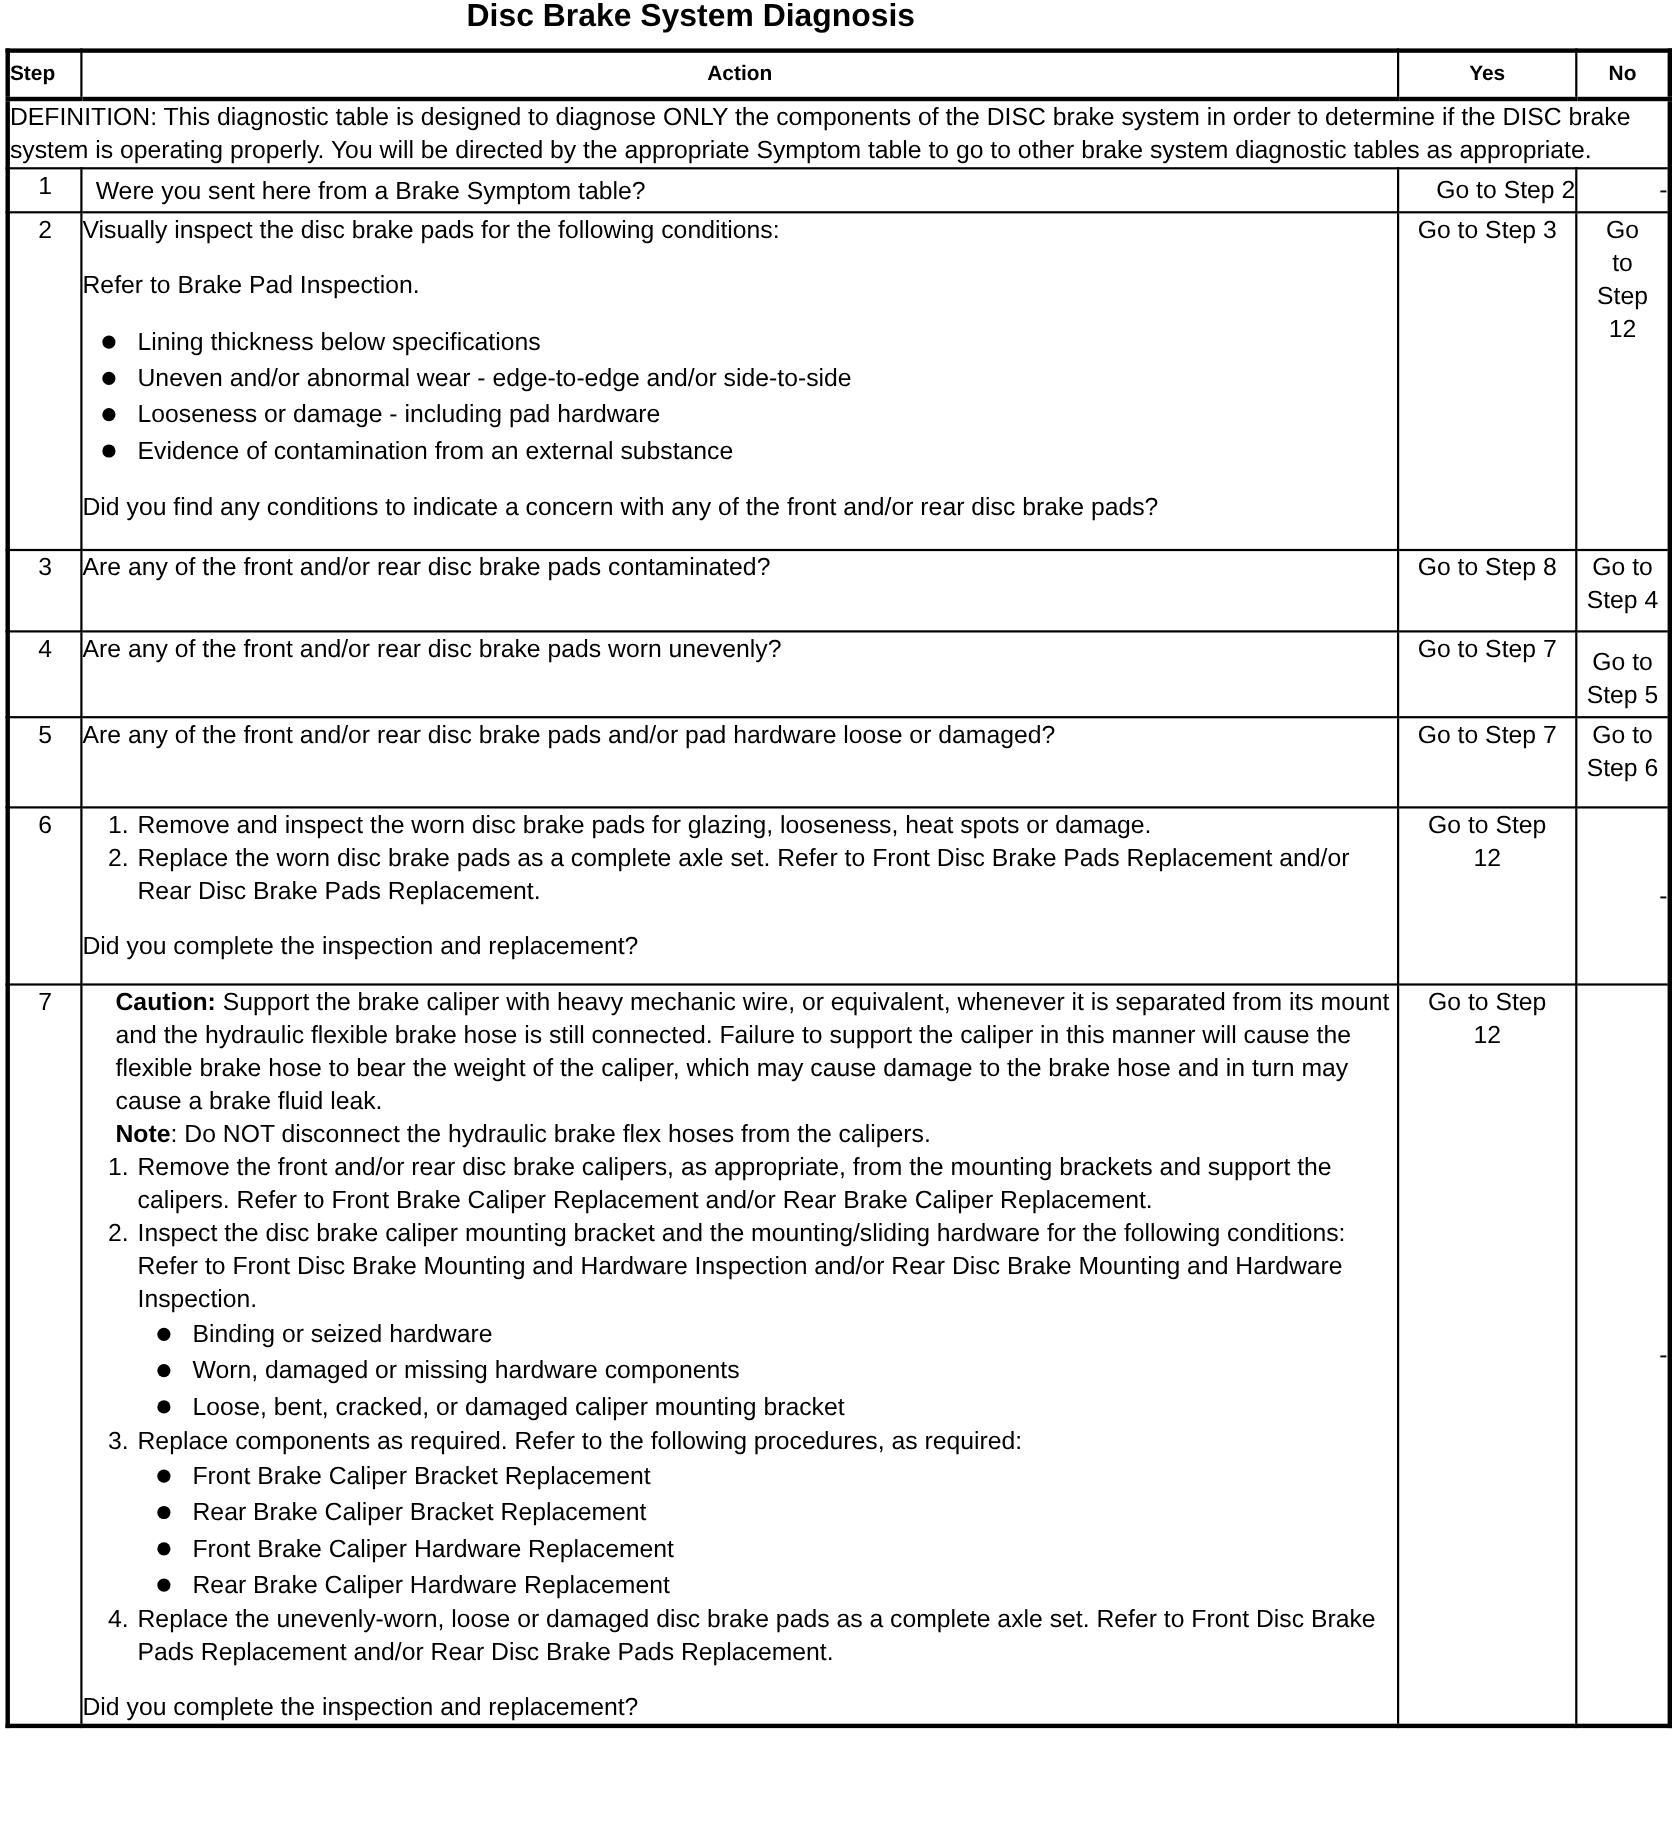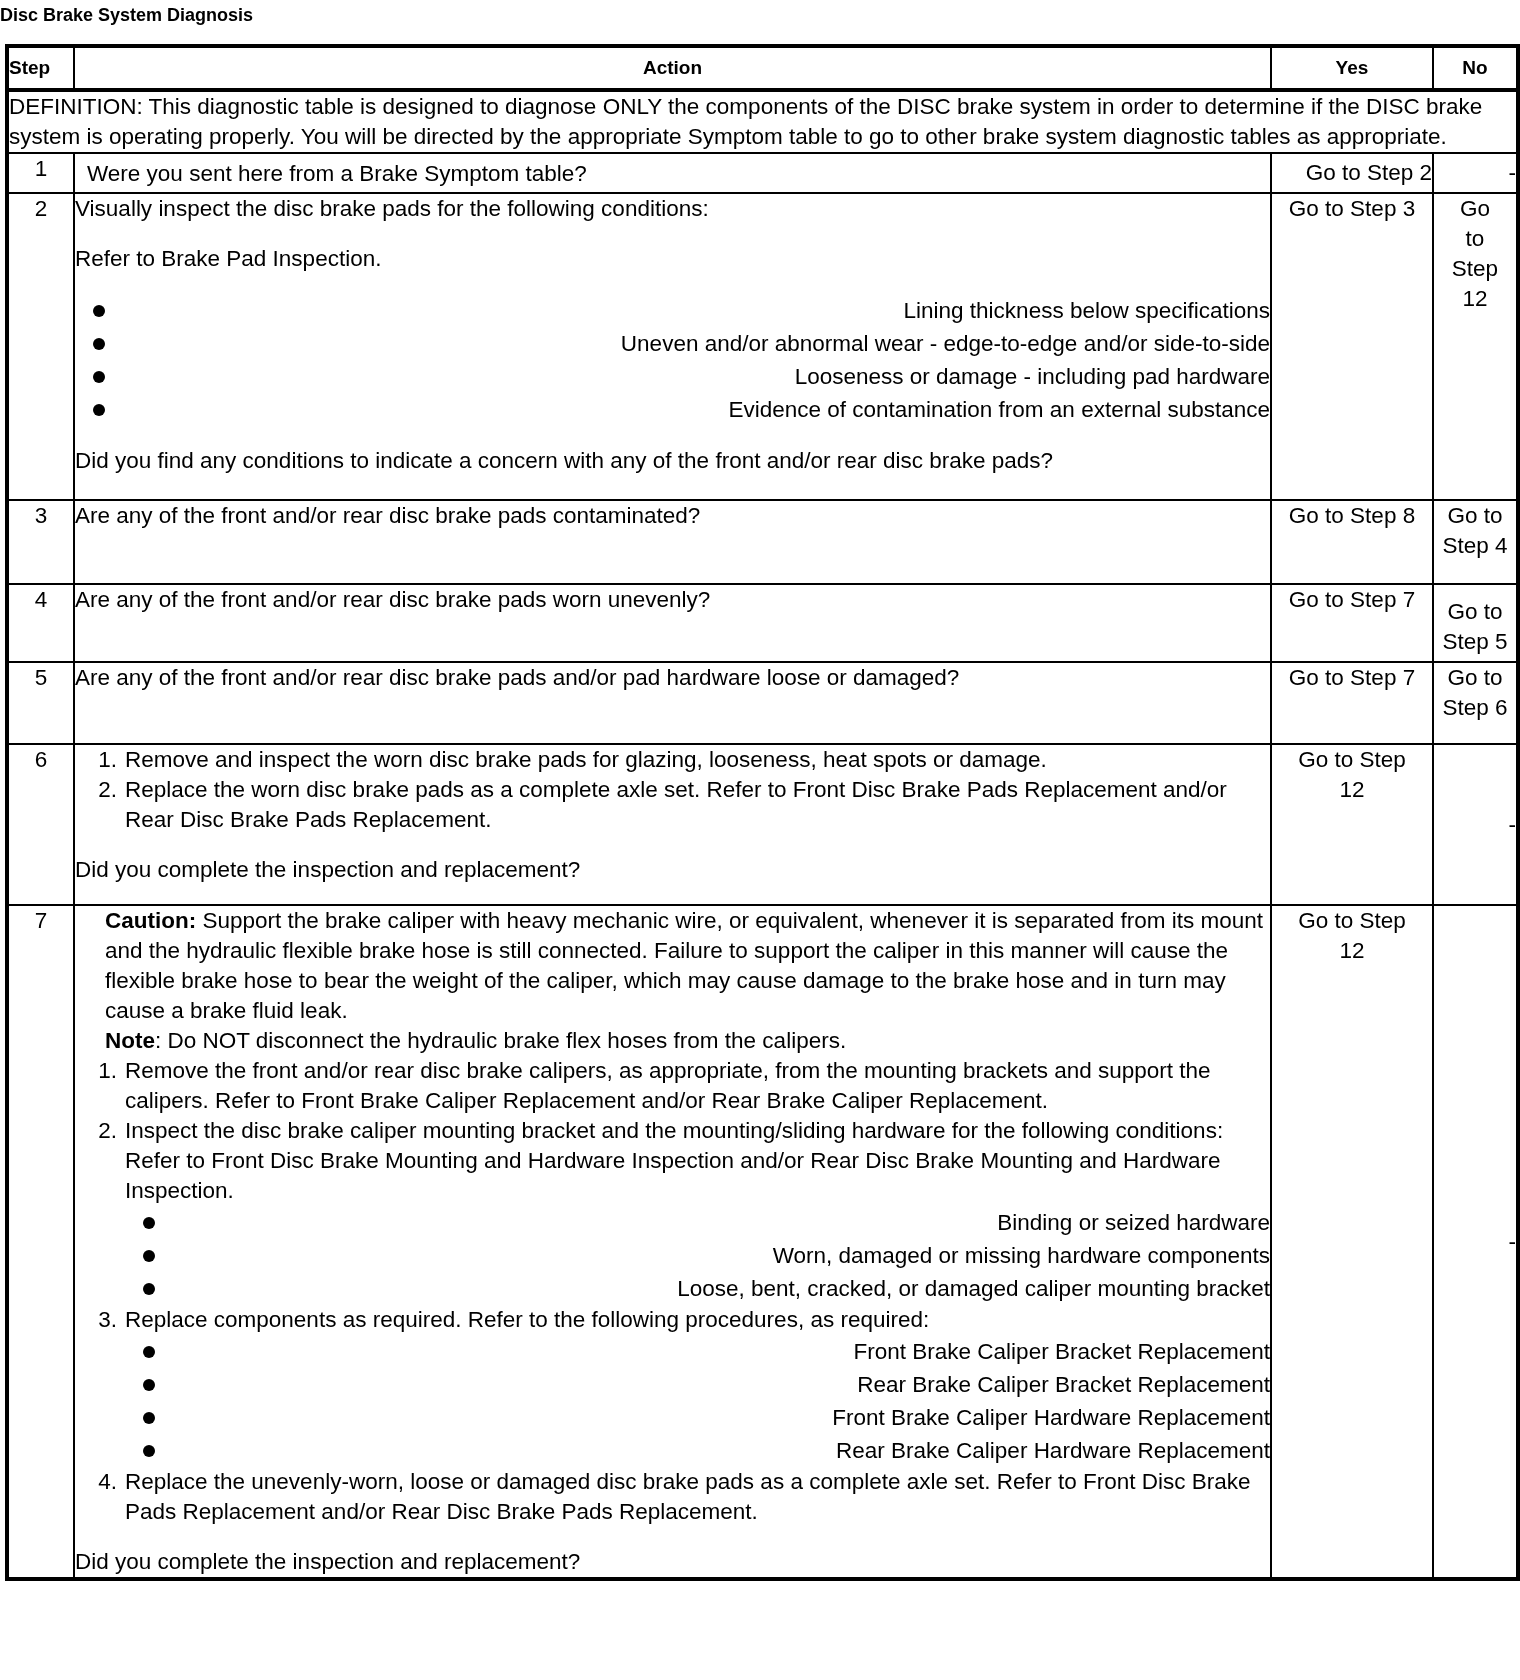--- a/index.html
+++ b/index.html
@@ -3,21 +3,21 @@
 <meta charset="utf-8">
 <style>
   html, body { margin: 0; padding: 0; background: #ffffff; }
   body {
     width: 1520px; height: 1680px; overflow: hidden;
     font-family: "Liberation Sans", sans-serif; color: #000;
     font-size: 22.5px; line-height: 30px;
   }
   .title {
     position: absolute; left: 0; top: 0; width: 1256px; height: 30px;
-    text-align: left; font-weight: bold; font-size: 18px; line-height: 30px;
+    text-align: center; font-weight: bold; font-size: 29px; line-height: 30px;
     padding-top: 0px;
   }
   table.diag {
     position: absolute; left: 5px; top: 44px;
     width: 1511px; border-collapse: collapse;
     border: 4px solid #000;
     table-layout: fixed;
   }
   table.diag td, table.diag th {
     border: 2px solid #000; vertical-align: top; padding: 0;
@@ -29,21 +29,21 @@
   th { font-weight: bold; font-size: 19px; height: 40px; line-height: 40px; }
   th.h-step { text-align: left; padding-left: 6px; }
   tr.hdr th { border-bottom: 4px solid #000; }
   td.def { padding: 2px 6px 2px 6px; line-height: 30px; }
   td.step { text-align: center; vertical-align: middle; }
   td.action { padding: 2px 6px 4px 6px; }
   td.yes, td.no { text-align: center; vertical-align: bottom; padding: 0 4px 4px 4px; line-height: 30px; }
   td.yes.mid, td.no.mid { vertical-align: middle; text-align: right; }
   .gap-small { height: 20px; }
   ul.bul { list-style: none; margin: 0; padding: 0; }
-  ul.bul li { position: relative; padding-left: 50px; line-height: 33px; text-align: right; }
+  ul.bul li { position: relative; padding-left: 50px; line-height: 33px; }
   ul.bul li::before {
     content: ""; position: absolute; left: 18px; top: 11px;
     width: 12px; height: 12px; border-radius: 50%; background: #000;
   }
   ul.bul.deep li { padding-left: 100px; }
   ul.bul.deep li::before { left: 68px; }
   ol.num { list-style: none; margin: 0; padding: 0; }
   ol.num > li { position: relative; padding-left: 50px; line-height: 30px; }
   ol.num > li .n { position: absolute; left: 12px; top: 0; width: 30px; text-align: right; }
   .indent { padding-left: 30px; line-height: 30px; }
@@ -98,21 +98,21 @@
       <div>Did you find any conditions to indicate a concern with any of the front and/or rear disc brake pads?</div>
     </td>
     <td class="yes">Go to Step 3</td>
     <td class="no" style="padding:0 14px 4px 14px">Go to Step 12</td>
   </tr>
 
   <tr style="height:73px">
     <td class="step">3</td>
     <td class="action">Are any of the front and/or rear disc brake pads contaminated?</td>
     <td class="yes">Go to Step 8</td>
-    <td class="no" style="padding:0 6px 22px 6px">Go to Step 4</td>
+    <td class="no" style="padding:0 6px 12px 6px">Go to Step 4</td>
   </tr>
 
   <tr style="height:73px">
     <td class="step">4</td>
     <td class="action">Are any of the front and/or rear disc brake pads worn unevenly?</td>
     <td class="yes">Go to Step 7</td>
     <td class="no" style="padding:12px 6px 4px 6px">Go to Step 5</td>
   </tr>
 
   <tr style="height:73px">

